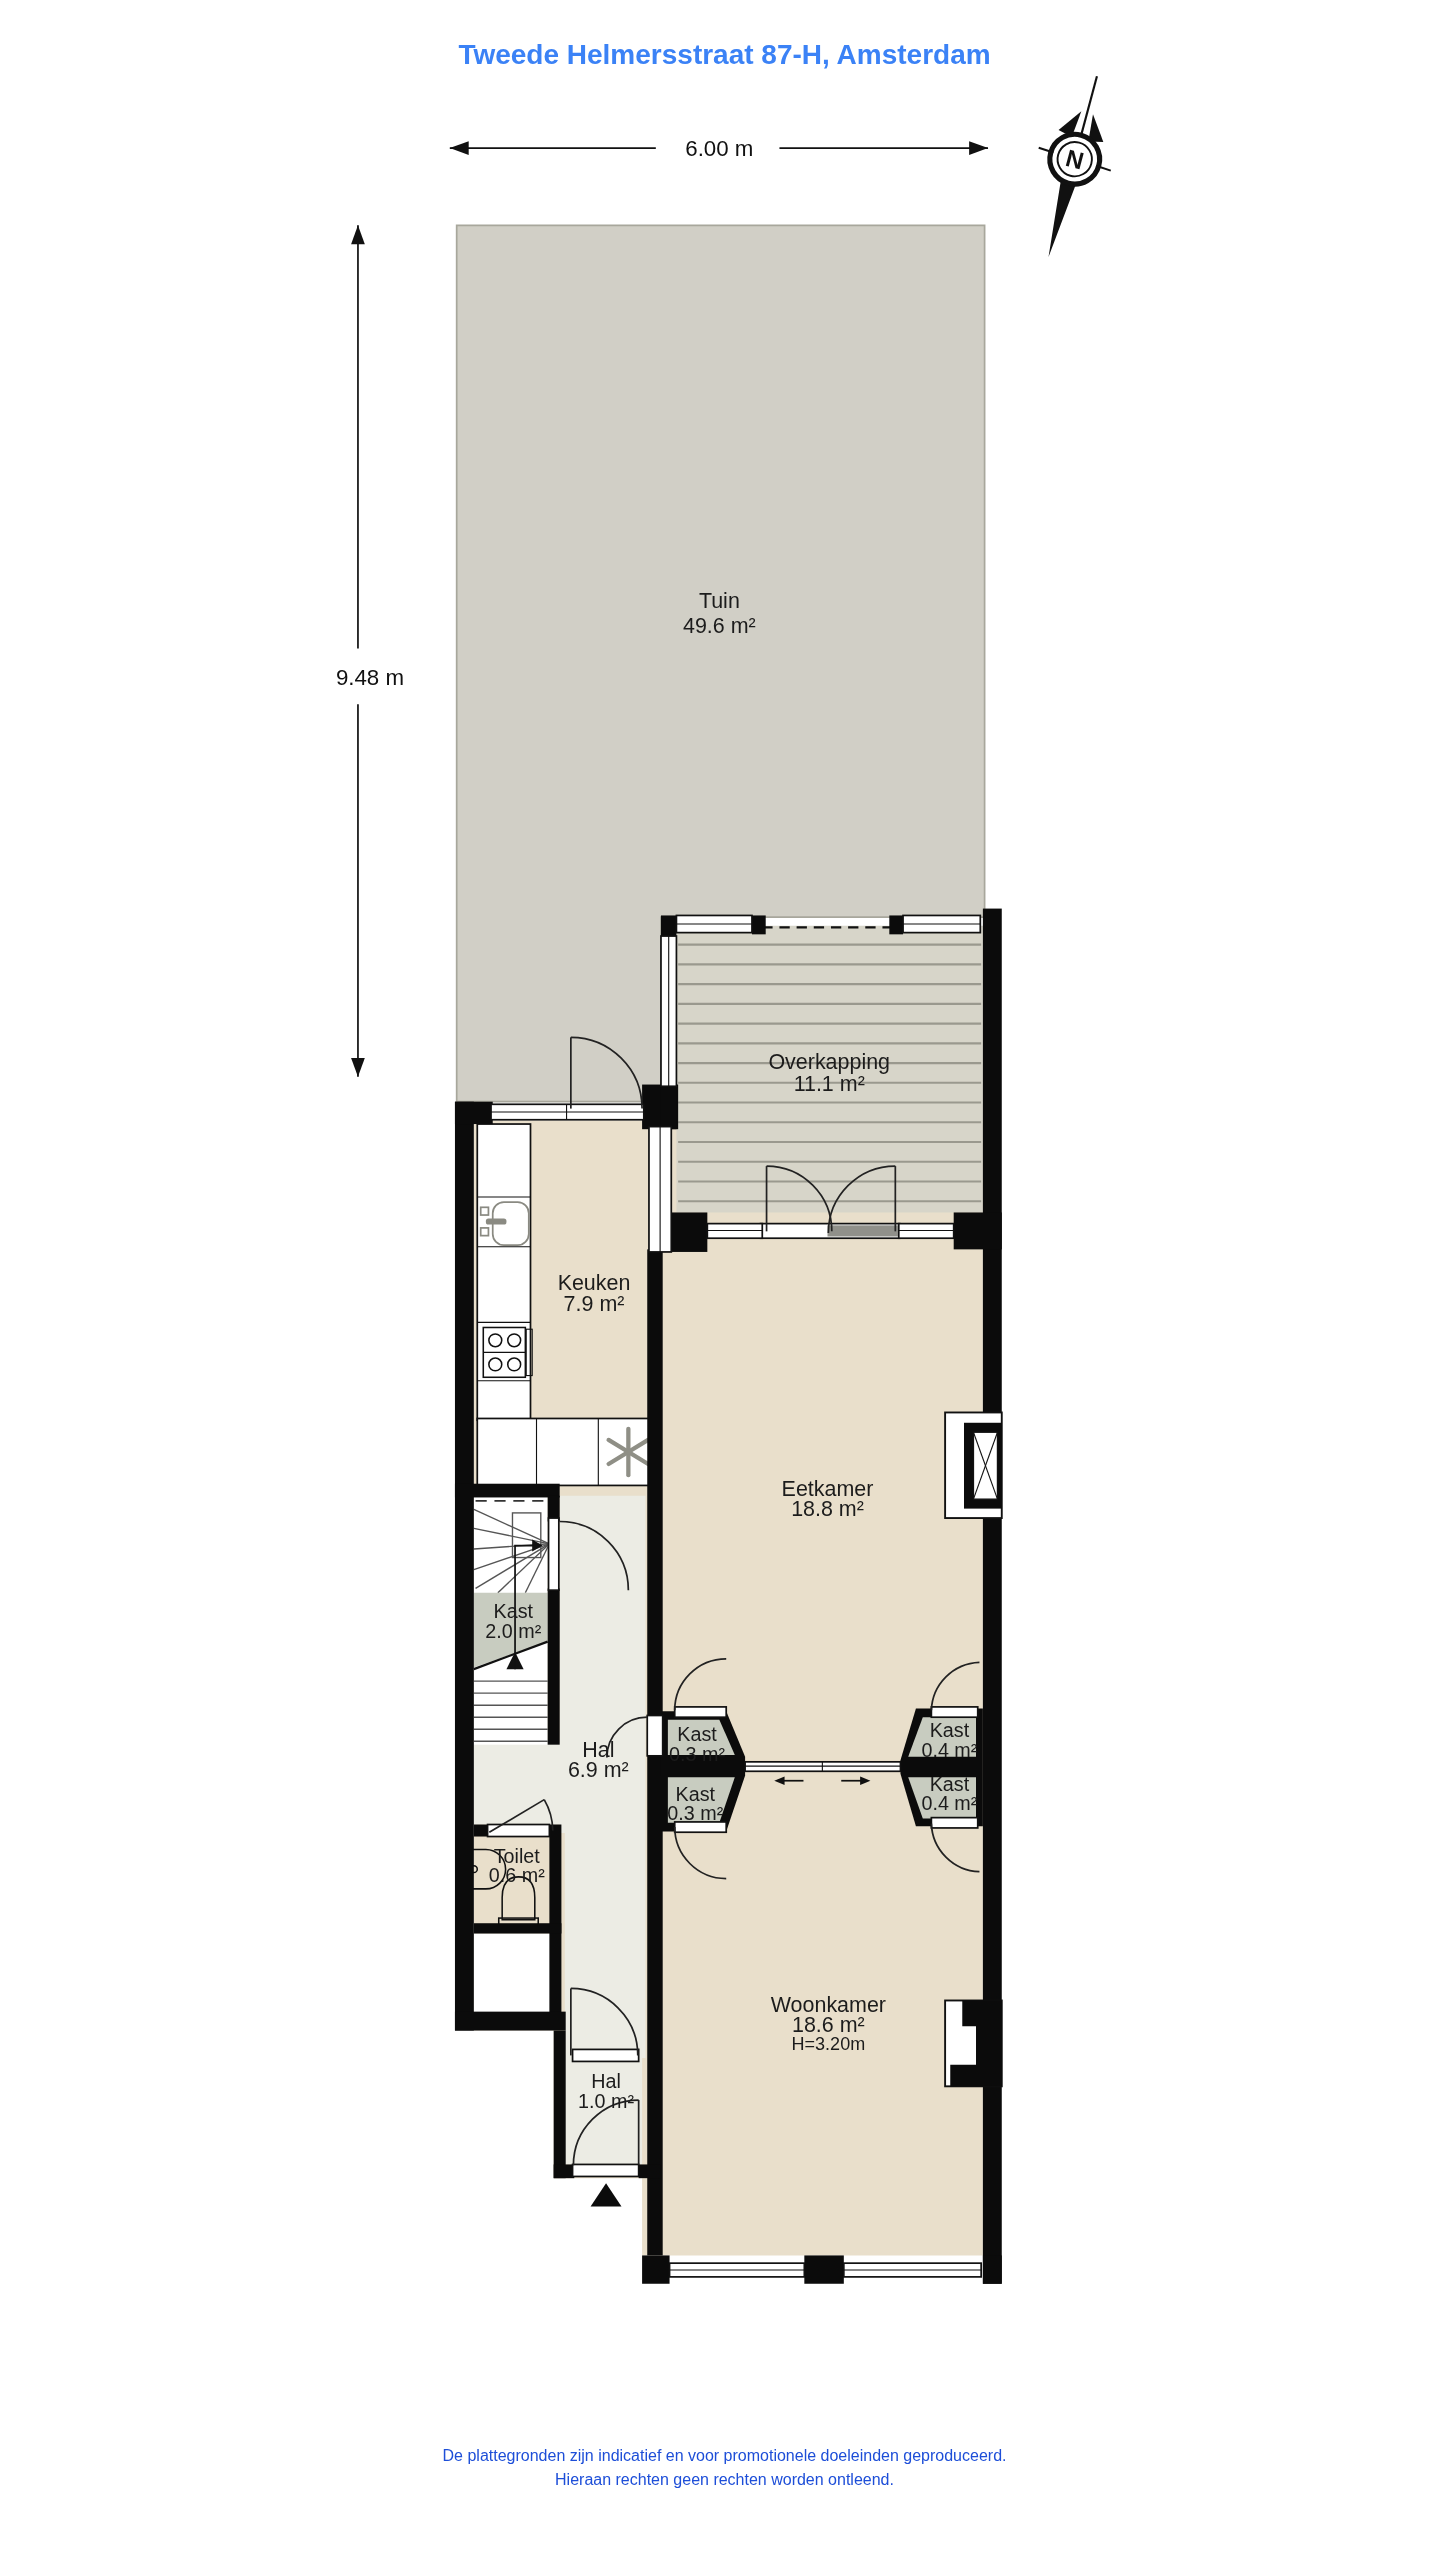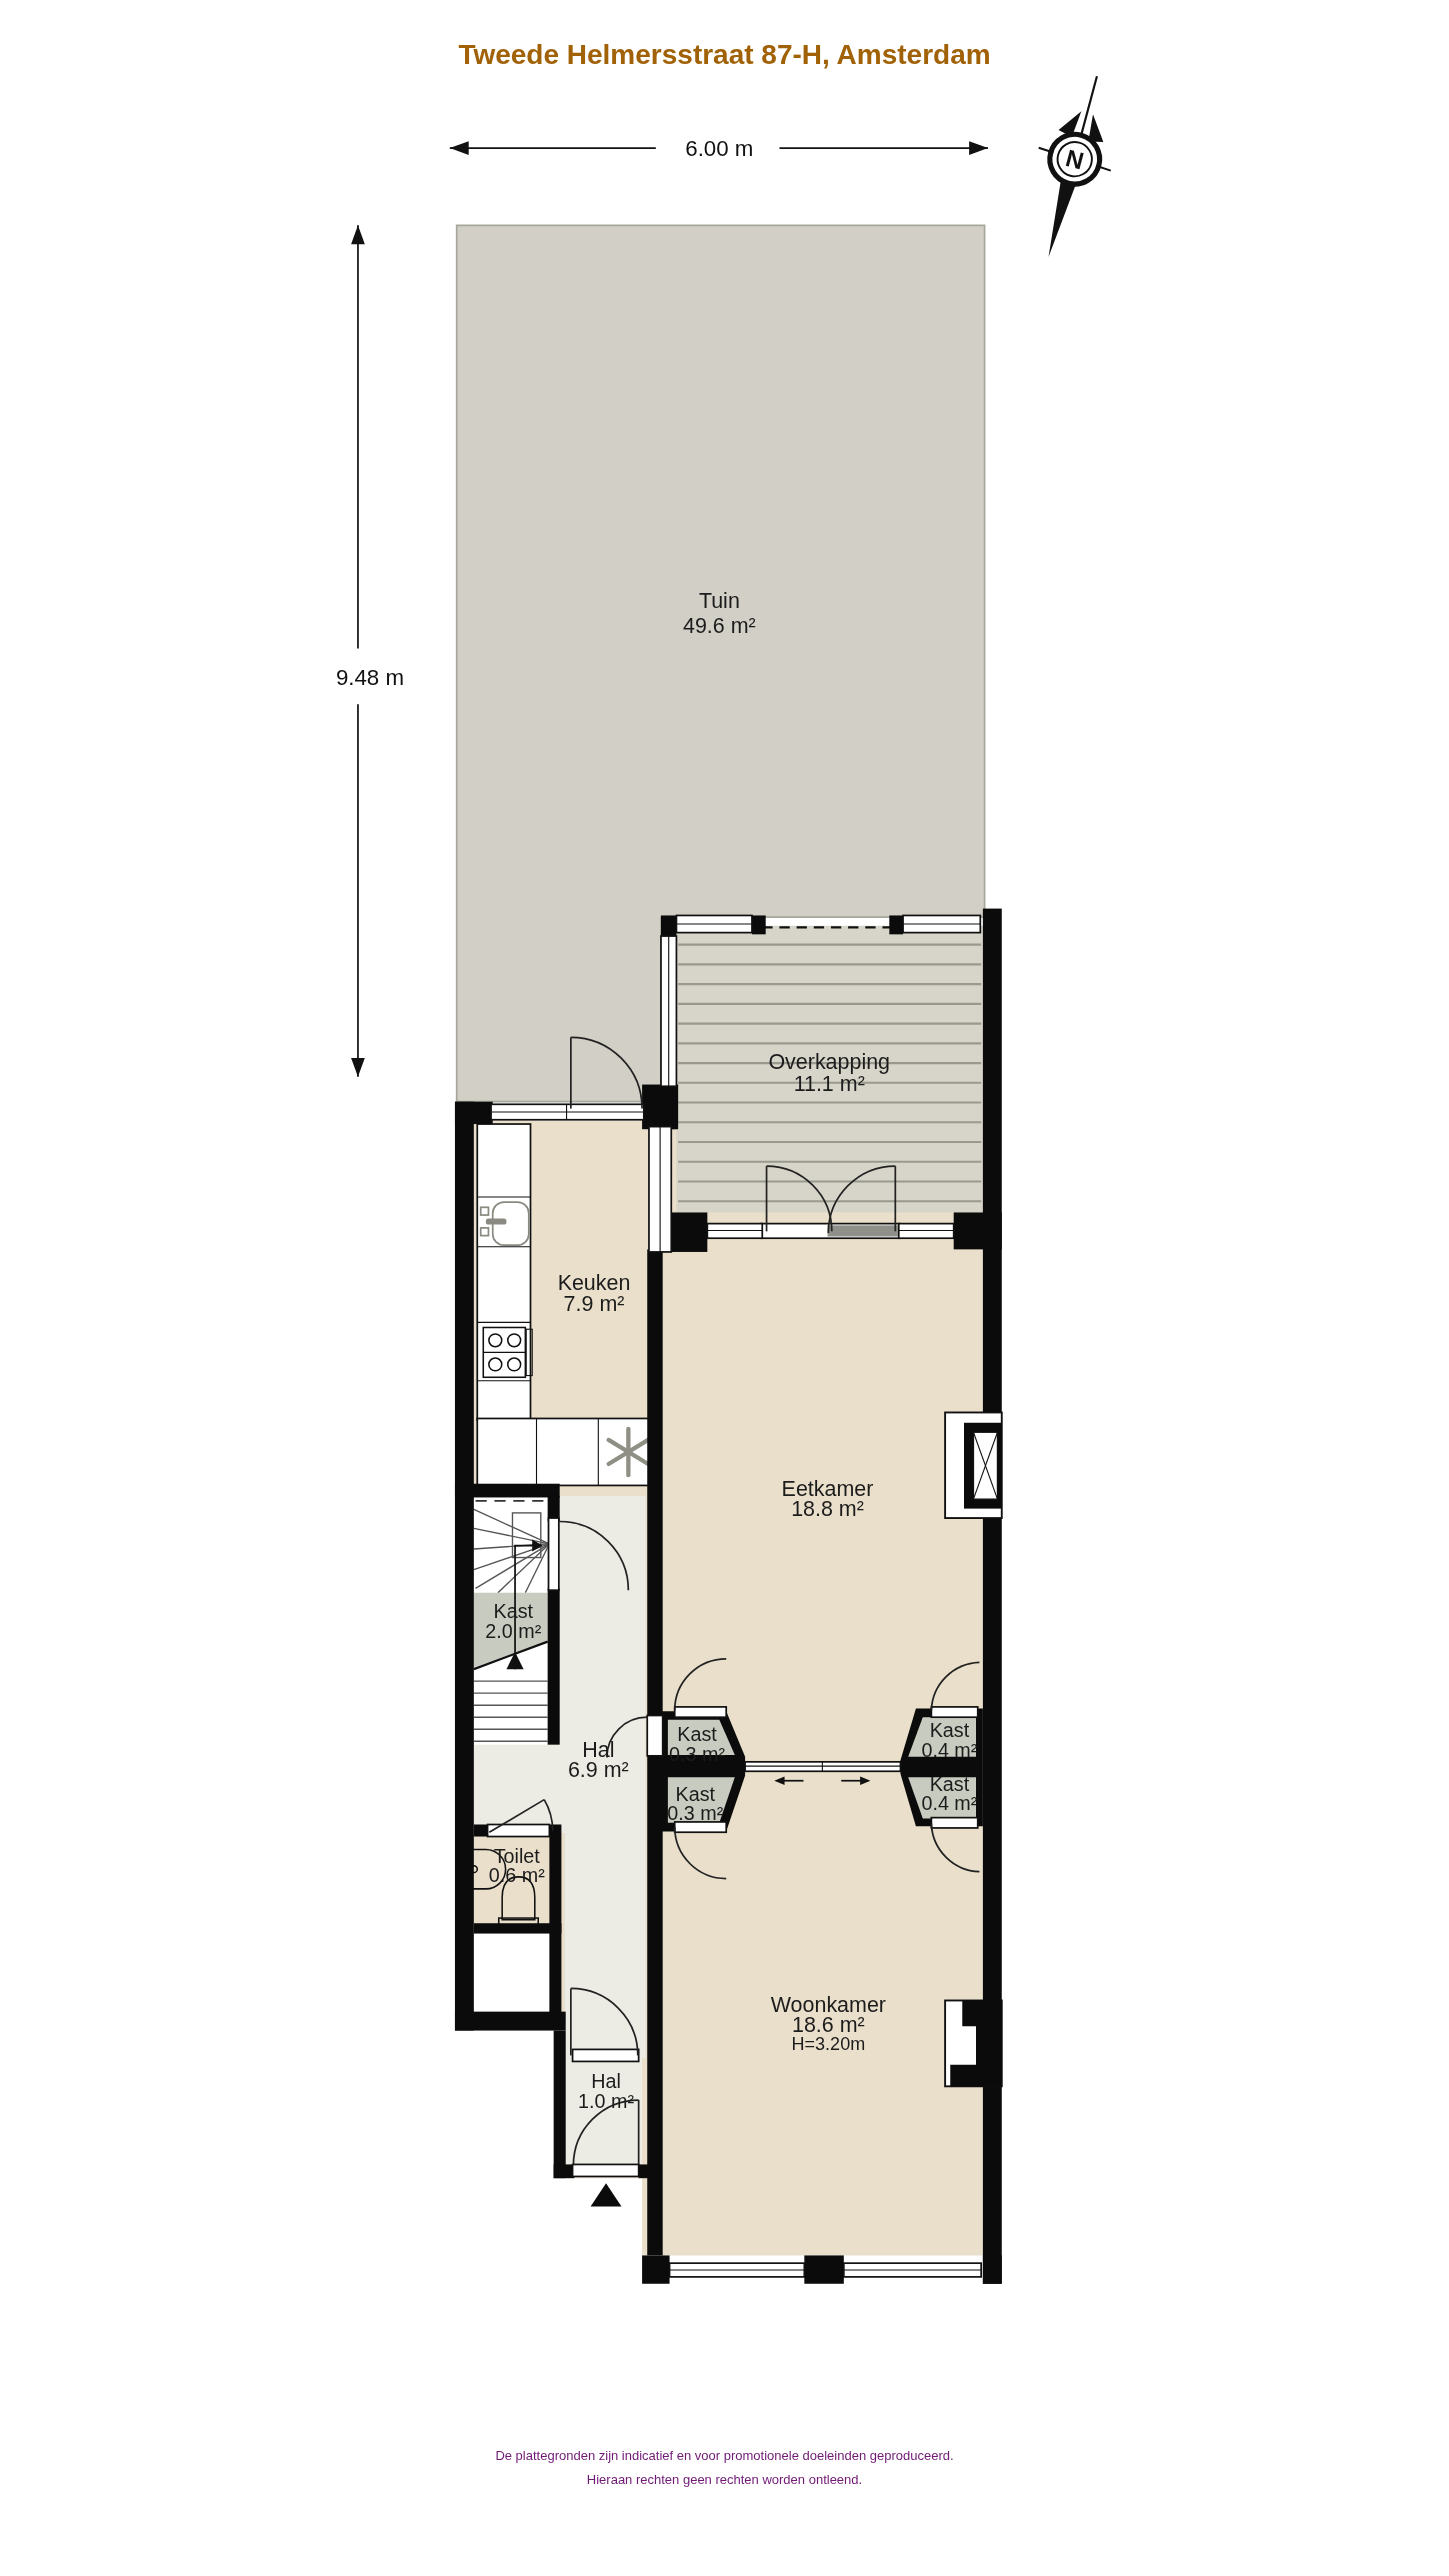--- a/index.html
+++ b/index.html
@@ -1,22 +1,22 @@
 <!DOCTYPE html>
 <html style="font-size:13.7px"><head>
 <meta charset="utf-8">
 <style>
   html,body{margin:0;padding:0;background:#fff;}
   .page{position:relative;width:1449px;height:2576px;background:#ffffff;
         font-family:"Liberation Sans", sans-serif;overflow:hidden;}
   .plan-svg{position:absolute;left:0;top:0;}
   .title{position:absolute;top:38px;left:0;width:100%;text-align:center;
-         font-size:28px;font-weight:bold;color:#a16207;line-height:33px;}
+         font-size:28px;font-weight:bold;color:#3b82f6;line-height:33px;}
   .footer{position:absolute;top:2444px;left:0;width:100%;text-align:center;
-          font-size:13px;color:#701a75;line-height:24px;}
+          font-size:16px;color:#1d4ed8;line-height:24px;}
   
   .w{fill:#0b0b0b;}
   .garden{fill:#d1cfc6;stroke:#a8a79c;stroke-width:2;}
   .deck{fill:#d7d5c9;}
   .deckline{stroke:#9a998e;stroke-width:2.4;}
   .floor{fill:#e9dfcb;}
   .hall{fill:#ececE4;}
   .closet{fill:#c8ccc0;}
   .white{fill:#ffffff;}
   .win{fill:#ffffff;stroke:#111;stroke-width:2;}

